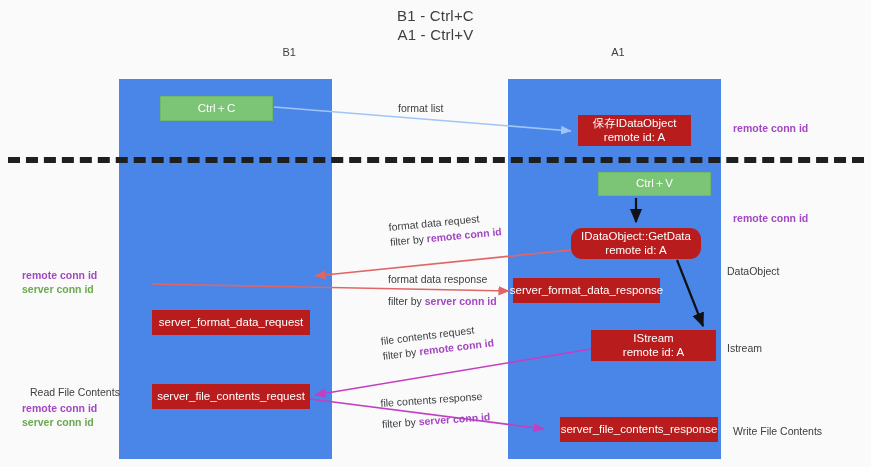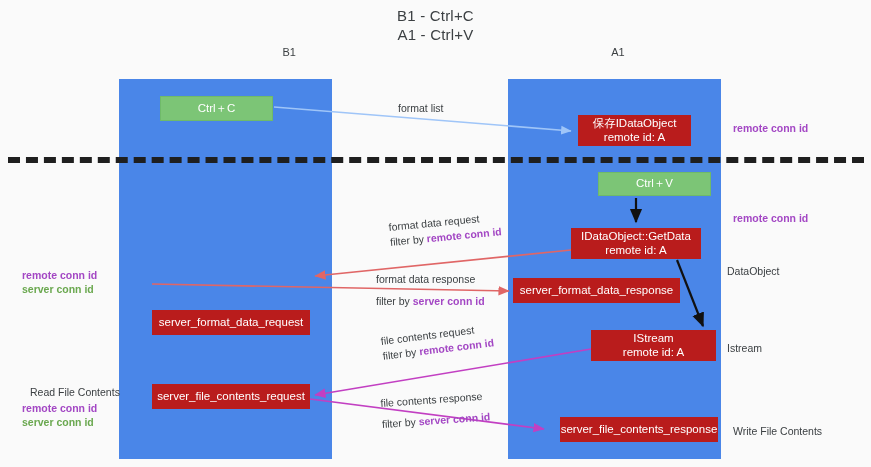--- a/index.html
+++ b/index.html
@@ -38,23 +38,23 @@
     color:#ffffff;font-size:11.5px;line-height:13.5px;text-align:center;
     padding:8px 4px;
   }
   .box.green{background:#7cc576;border:1px solid #6fba69;}
   .box.orange{background:#b91c1c;}
   .box .l2{font-size:11.5px;}
 
   #box-ctrlc{left:160px;top:96px;width:113px;height:25px;}
   #box-save-ido{left:578px;top:115px;width:113px;height:31px;}
   #box-ctrlv{left:578px;top:172px;width:113px;height:24px;margin-left:20px;}
-  #box-getdata{left:571px;top:228px;width:130px;height:31px;}
+  #box-getdata{left:571px;top:228px;width:130px;height:31px;border-radius:11px;}
   #box-sfdreq{left:152px;top:268px;width:158px;height:25px;margin-top:42px;}
-  #box-sfdresp{left:513px;top:278px;width:167px;height:25px;}
+  #box-sfdresp{left:513px;top:278px;width:147px;height:25px;}
   #box-istream{left:591px;top:330px;width:125px;height:31px;}
   #box-sfcreq{left:152px;top:384px;width:158px;height:25px;}
   #box-sfcresp{left:560px;top:417px;width:158px;height:25px;}
 
   
   #divider{
     left:8px;top:157px;width:856px;height:0;
     border-top:6px dashed #1f1f1f;
   }
 
@@ -74,21 +74,21 @@
   #ann-l3{left:22px;top:401px;}
 
   
   .edge-label{
     font-size:10.5px;line-height:15px;color:#3c4043;white-space:nowrap;
   }
   .edge-label b{font-weight:bold;}
 
   #lbl-format-list{left:398px;top:101px;}
   #lbl-fdreq{left:388px;top:220px;transform:rotate(-5.5deg);transform-origin:left top;}
-  #lbl-fdresp{left:376px;top:272px;}
+  #lbl-fdresp{left:388px;top:272px;}
   #lbl-fcreq{left:380px;top:334px;transform:rotate(-7deg);transform-origin:left top;}
   #lbl-fcresp{left:380px;top:396px;transform:rotate(-4deg);transform-origin:left top;}
 
   svg.arrows{position:absolute;left:0;top:0;width:871px;height:467px;overflow:visible;pointer-events:none;}
 </style>
 </head>
 <body>
 
 <div class="canvas">
 

